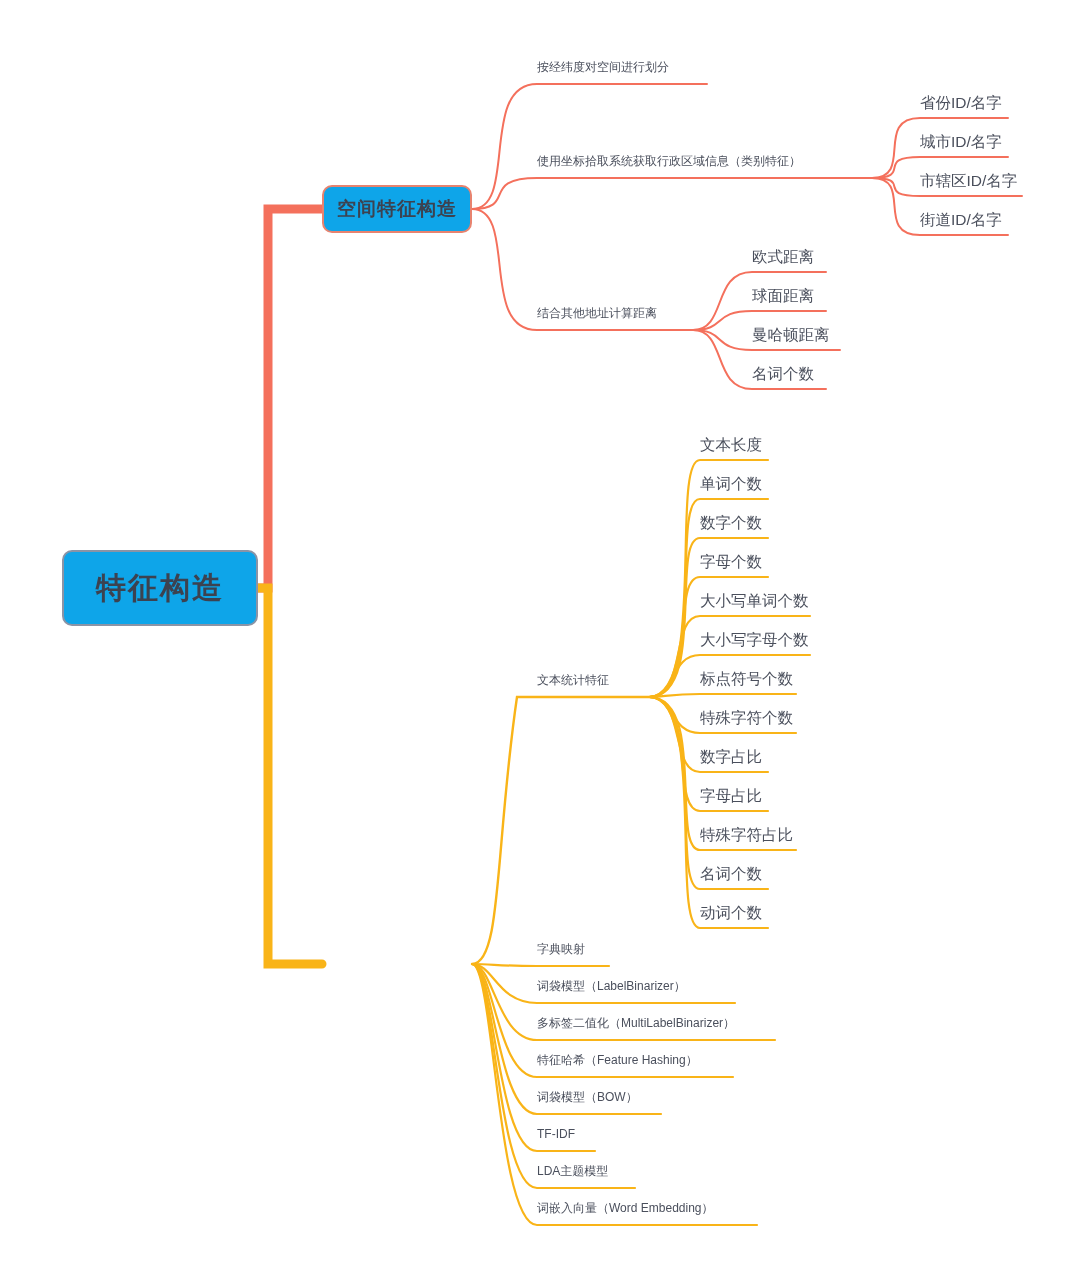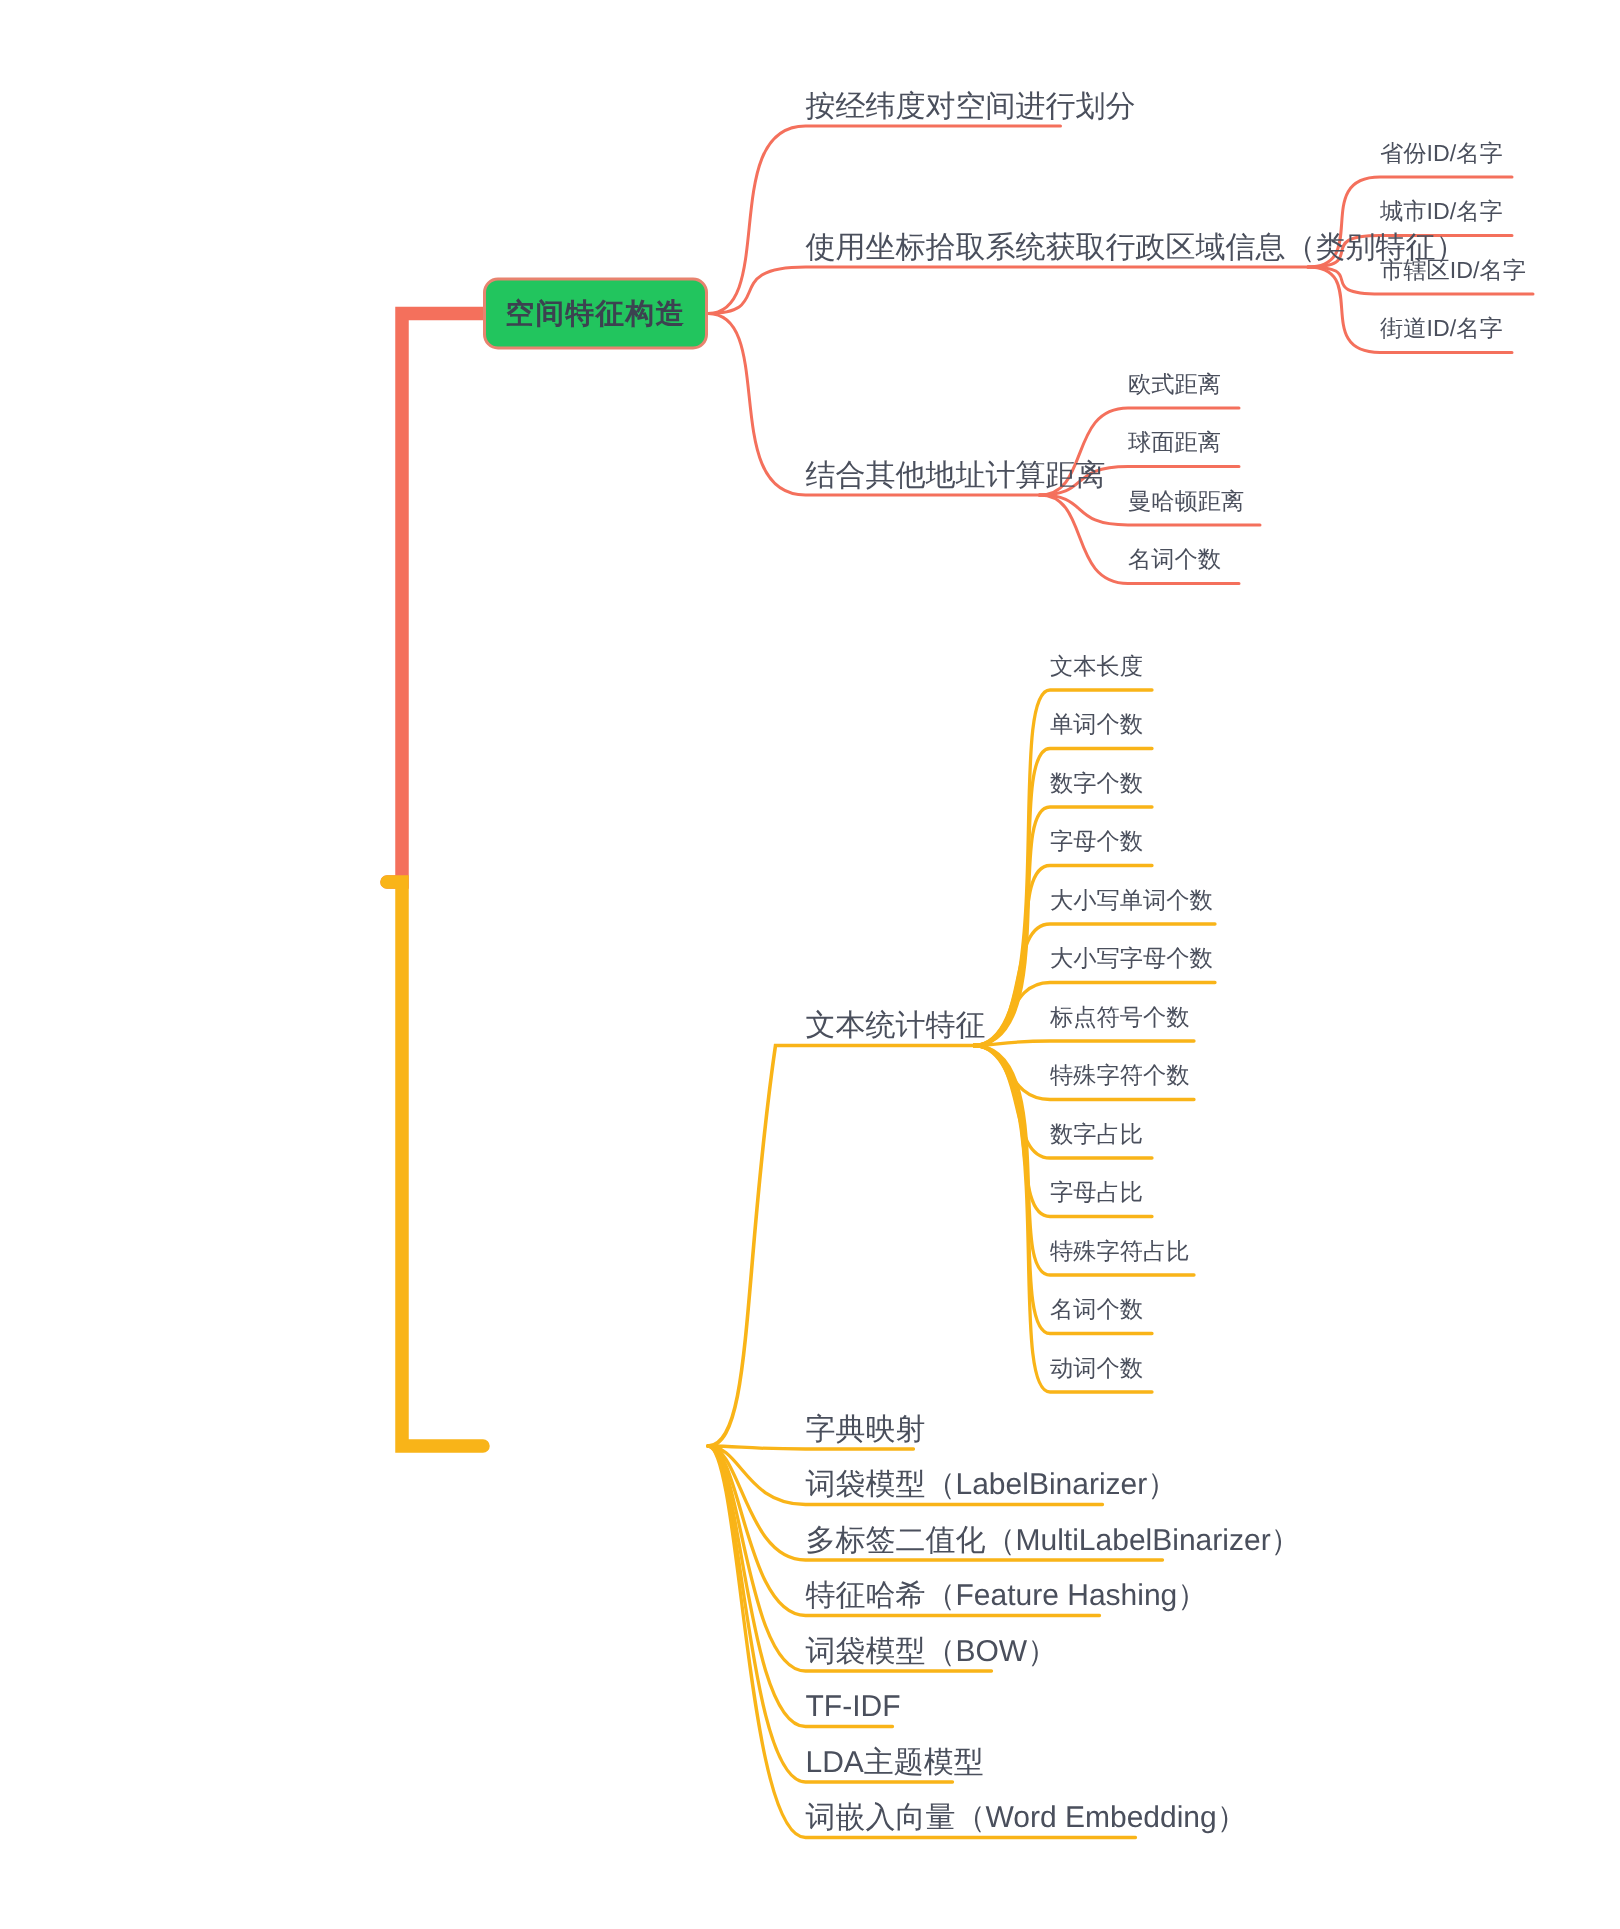--- a/index.html
+++ b/index.html
@@ -22,21 +22,21 @@
     position: absolute;
     left: 0;
     top: 0;
     width: 1080px;
     height: 1286px;
     pointer-events: none;
   }
   .node-box {
     position: absolute;
     box-sizing: border-box;
-    background: #22c55e;
+    background: #0ea5e9;
     display: flex;
     align-items: center;
     justify-content: center;
     white-space: nowrap;
   }
   .node-root {
     border: 2px solid #8a94a6;
     border-radius: 10px;
     font-size: 30px;
     font-weight: bold;
@@ -55,21 +55,21 @@
     border-color: #eeb33c;
   }
   .leaf-label {
     position: absolute;
     white-space: nowrap;
     color: #4a4f5c;
     font-size: 15.5px;
     line-height: 1;
   }
   .leaf-label.big {
-    font-size: 20px;
+    font-size: 12px;
   }
 </style>
 </head>
 <body>
 
 <div id="mindmap-root">
   <svg id="edges" viewBox="0 0 1080 1286" xmlns="http://www.w3.org/2000/svg">
       <path d="M258,588 L268,588 L268,209 L322,209" stroke="#f4705c" stroke-width="9" fill="none" stroke-linecap="round"></path>
       <path d="M258,588 L268,588 L268,964 L322,964" stroke="#f9b418" stroke-width="9" fill="none" stroke-linecap="round"></path>
       <path d="M472,209 C518,209 479,84 537,84 L707,84" stroke="#f4705c" stroke-width="2" fill="none" stroke-linecap="round"></path>
@@ -100,20 +100,23 @@
       <path d="M649,697 C675.6,697 670,655 700,655 L810,655" stroke="#f9b418" stroke-width="2.2" fill="none" stroke-linecap="round"></path>
       <path d="M649,697 C663.9,697 670,694 700,694 L796,694" stroke="#f9b418" stroke-width="2.2" fill="none" stroke-linecap="round"></path>
       <path d="M649,697 C673.8,697 670,733 700,733 L796,733" stroke="#f9b418" stroke-width="2.2" fill="none" stroke-linecap="round"></path>
       <path d="M649,697 C685.5,697 670,772 700,772 L768,772" stroke="#f9b418" stroke-width="2.2" fill="none" stroke-linecap="round"></path>
       <path d="M649,697 C697.2,697 670,811 700,811 L768,811" stroke="#f9b418" stroke-width="2.2" fill="none" stroke-linecap="round"></path>
       <path d="M649,697 C707,697 670,850 700,850 L796,850" stroke="#f9b418" stroke-width="2.2" fill="none" stroke-linecap="round"></path>
       <path d="M649,697 C707,697 670,889 700,889 L768,889" stroke="#f9b418" stroke-width="2.2" fill="none" stroke-linecap="round"></path>
       <path d="M649,697 C707,697 670,928 700,928 L768,928" stroke="#f9b418" stroke-width="2.2" fill="none" stroke-linecap="round"></path>
     </svg>
 
+  <div class="node-box node-root" style="left:62px; top:550px; width:196px; height:76px;">
+    <span>特征构造</span>
+  </div>
 
   <div class="node-box node-l1" style="left:322px; top:185px; width:150px; height:48px;">
     <span>空间特征构造</span>
   </div>
 
 
   <div id="labels">
       <div class="leaf-label big" style="left: 537px; top: 61px;">按经纬度对空间进行划分</div>
       <div class="leaf-label big" style="left: 537px; top: 155px;">使用坐标拾取系统获取行政区域信息（类别特征）</div>
       <div class="leaf-label big" style="left: 537px; top: 307px;">结合其他地址计算距离</div>

